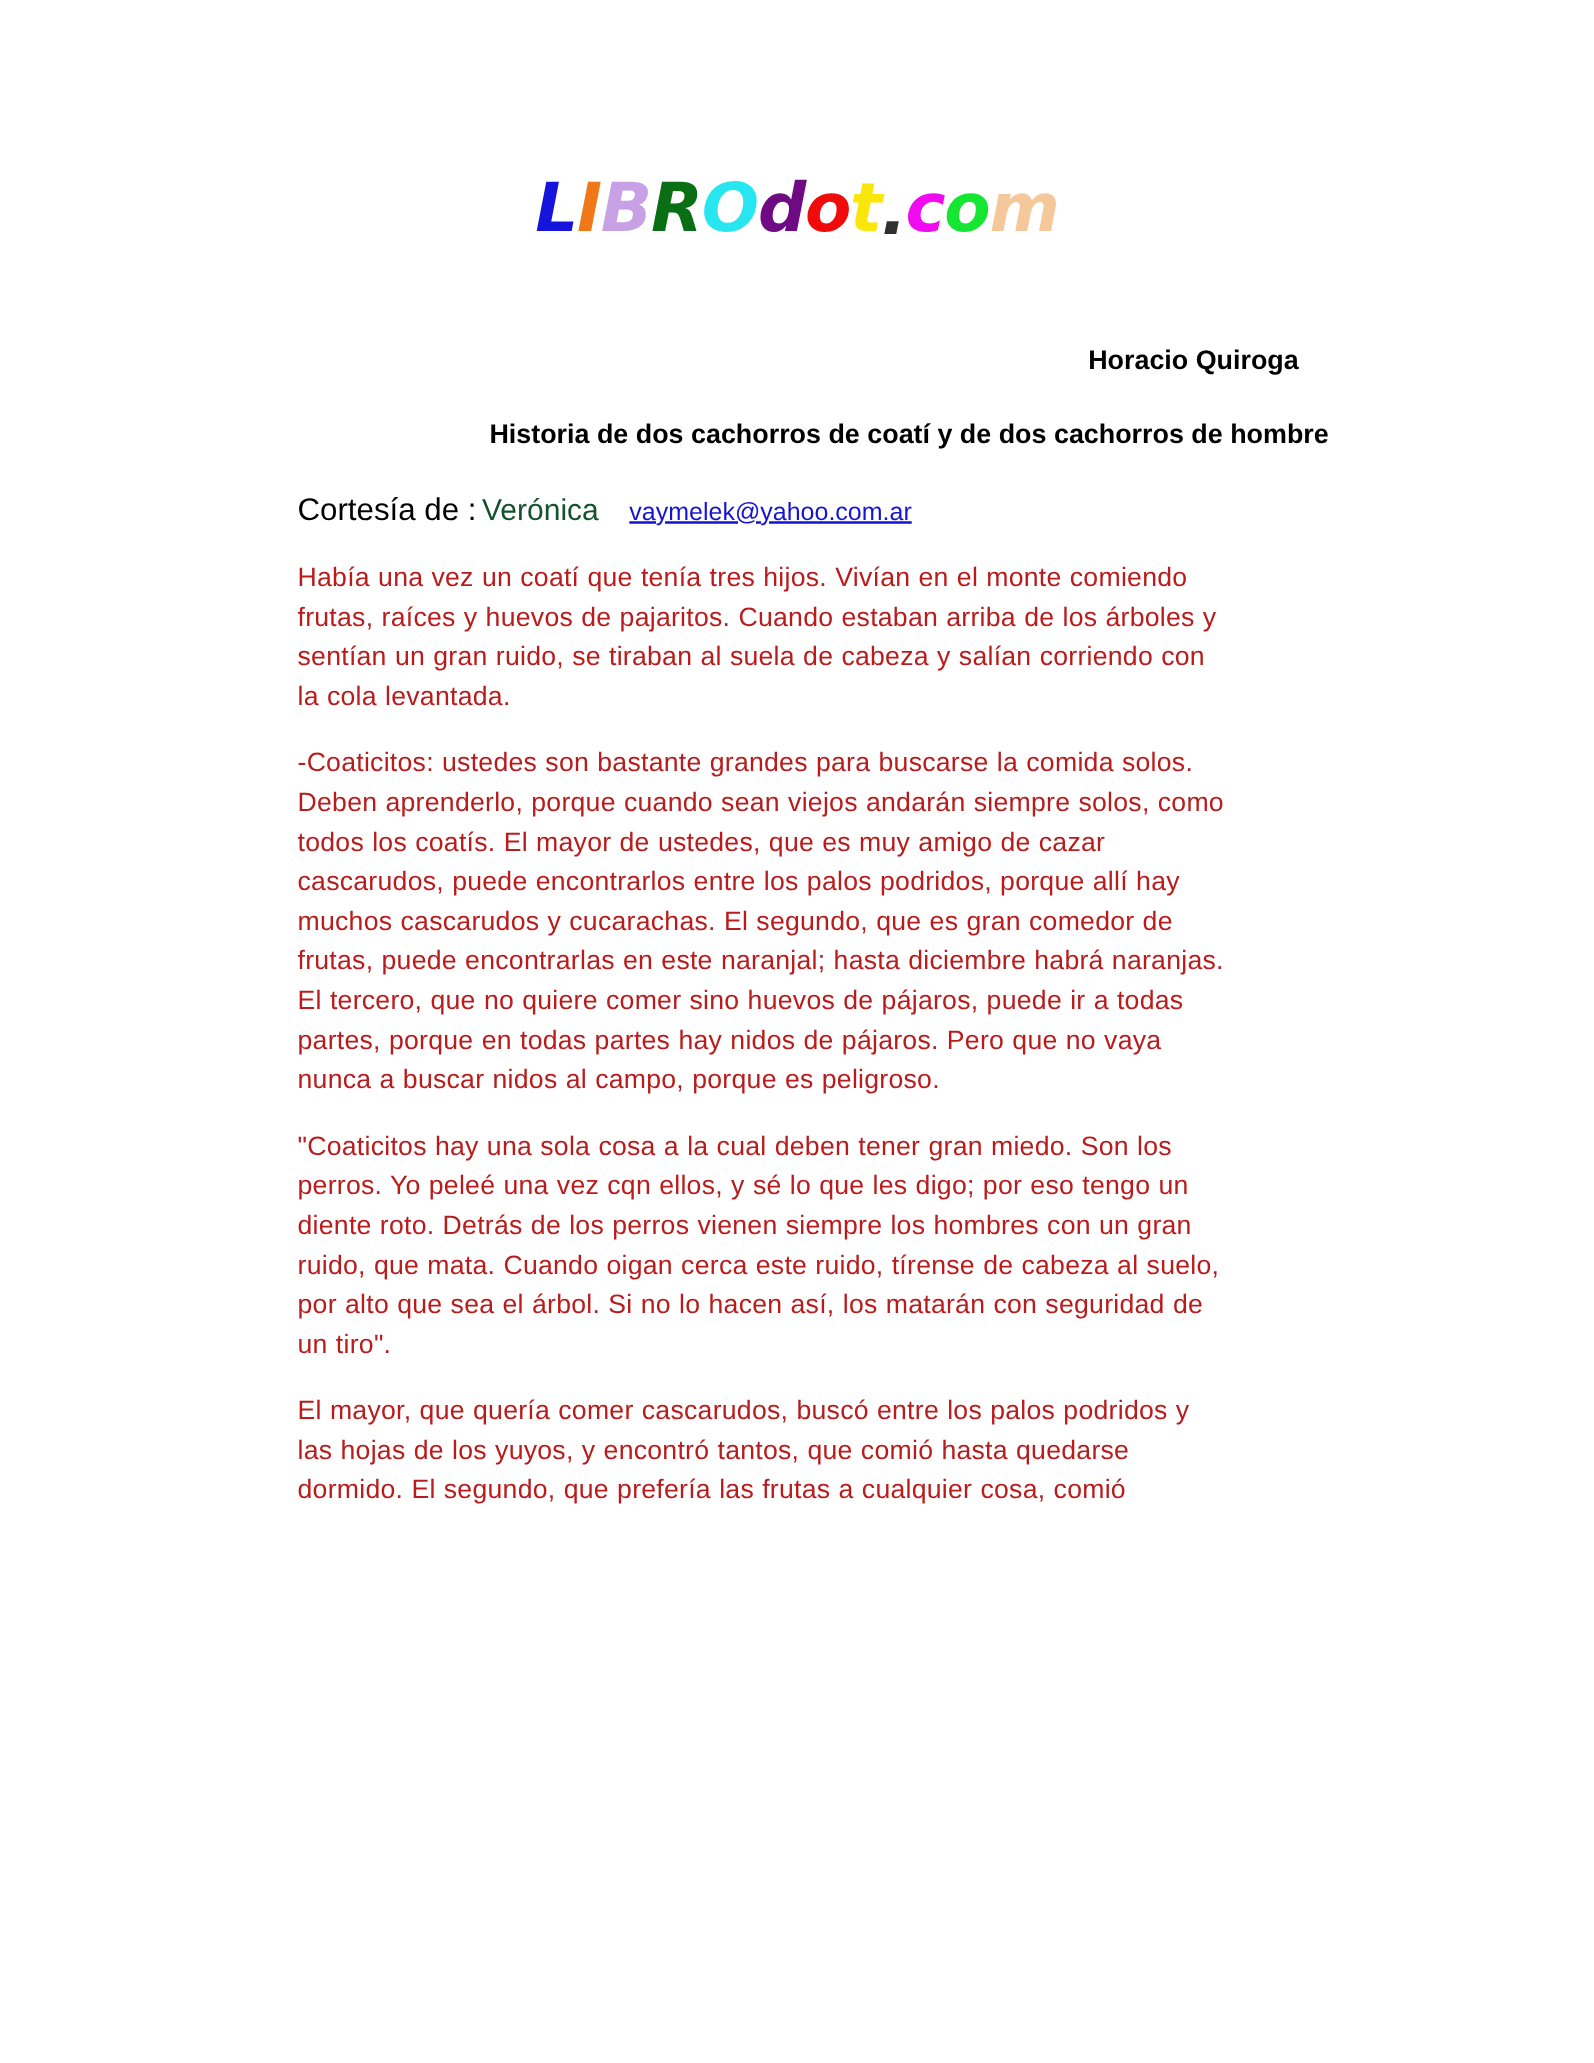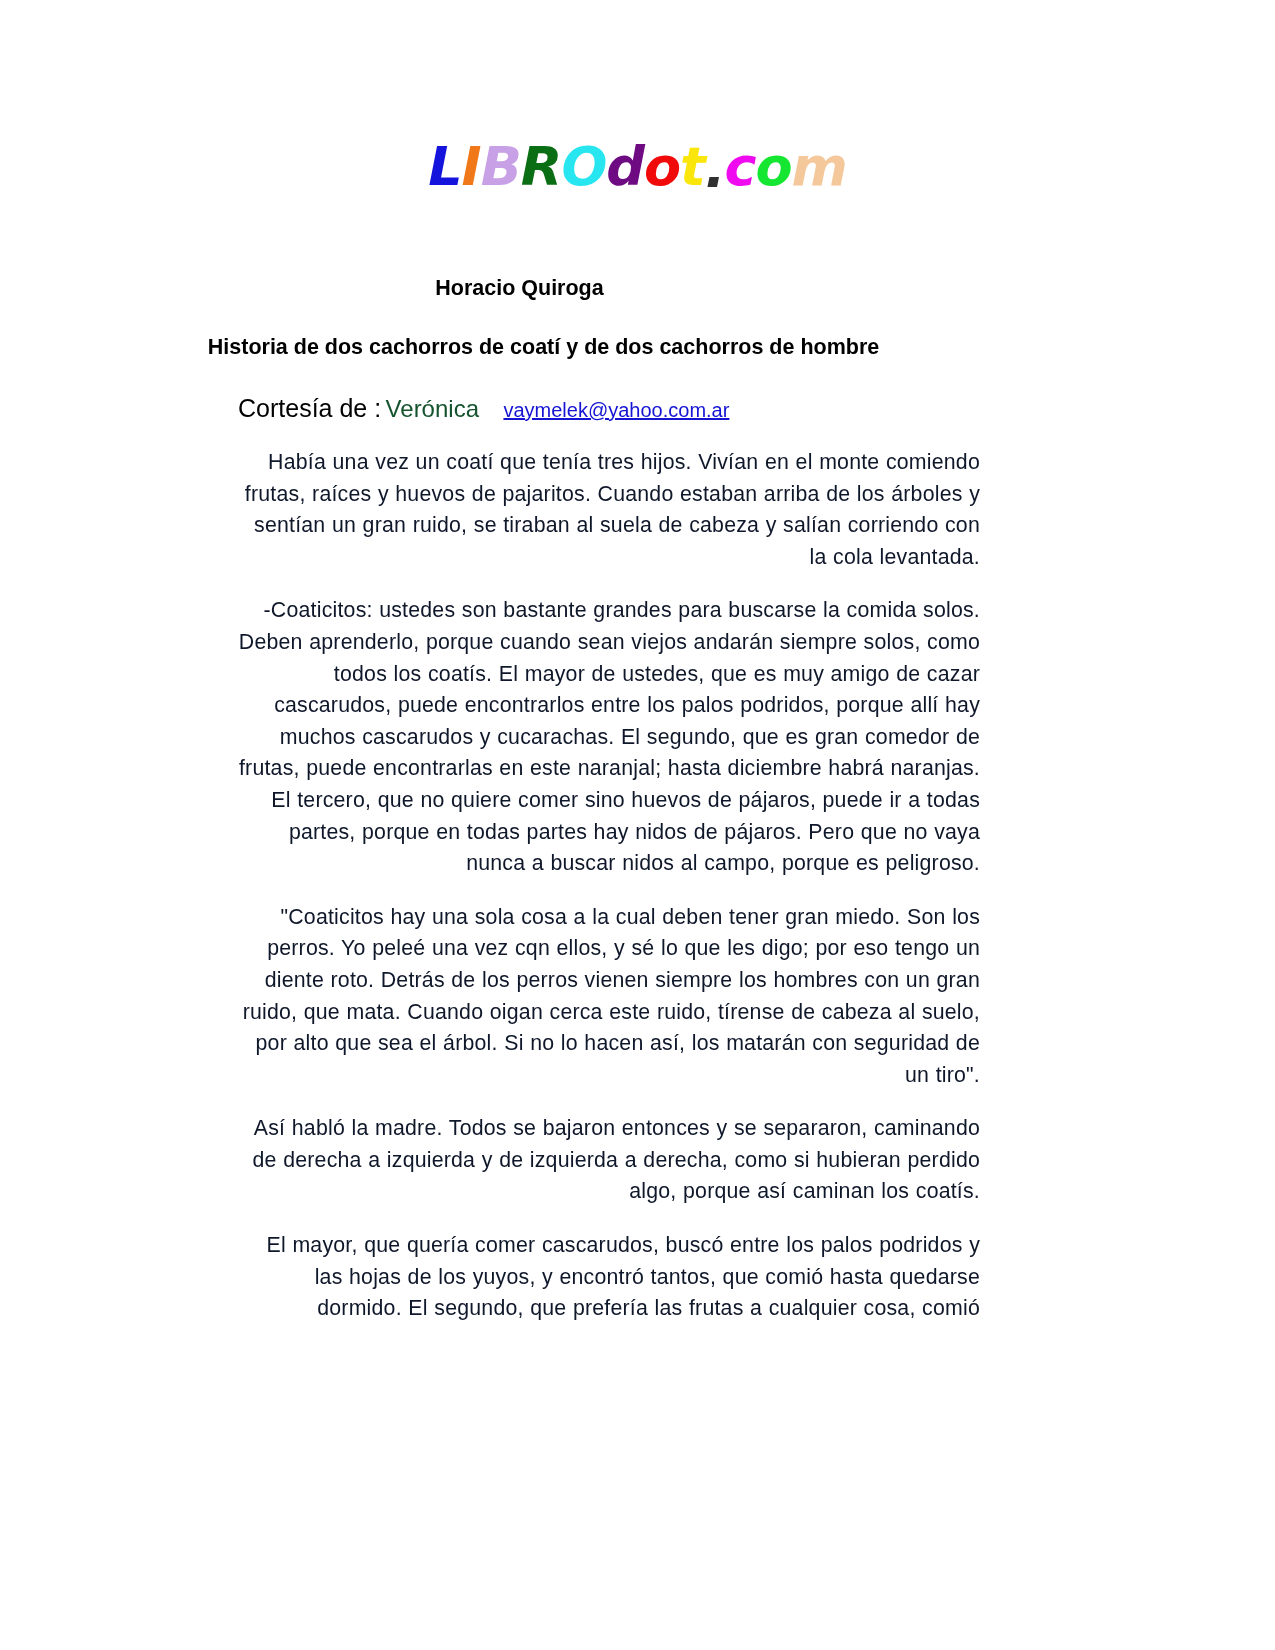--- a/index.html
+++ b/index.html
@@ -46,21 +46,21 @@
     font-size: 54px;
     position: relative;
     top: 2px;
   }
 
   
   .heading {
     position: absolute;
     left: 0;
     width: 1039px;
-    text-align: center;
+    text-align: right;
     font-family: "Liberation Sans Narrow", "Liberation Sans", sans-serif;
     font-weight: bold;
     font-size: 21.5px;
     color: #000;
     line-height: 1.2;
   }
   #author-line { top: 276px; }
   #title-line  { top: 335px; padding-left: 24px; }
 
   
@@ -95,23 +95,23 @@
   .body-col {
     position: absolute;
     left: 238px;
     top: 447px;
     width: 742px;
   }
   .para {
     font-family: "Liberation Sans Narrow", "Liberation Sans", sans-serif;
     font-size: 21.3px;
     line-height: 31.6px;
-    color: #0f172a;
+    color: #b91c1c;
     margin: 0 0 22px 0;
-    text-align: right;
+    text-align: left;
     letter-spacing: 0.01em;
     word-spacing: 0.02em;
   }
   .para:last-child { margin-bottom: 0; }
 </style>
 </head>
 <body>
 
 <div class="page">
 
@@ -126,17 +126,16 @@
   <div class="courtesy">
     <span class="c-label">Cortesía de :</span>
     <span class="c-name">Verónica</span>
     <span class="c-mail">vaymelek@yahoo.com.ar</span>
   </div>
 
   <div class="body-col" id="body-col">
       <p class="para">Había una vez un coatí que tenía tres hijos. Vivían en el monte comiendo frutas, raíces y huevos de pajaritos. Cuando estaban arriba de los árboles y sentían un gran ruido, se tiraban al suela de cabeza y salían corriendo con la cola levantada.</p>
       <p class="para">-Coaticitos: ustedes son bastante grandes para buscarse la comida solos. Deben aprenderlo, porque cuando sean viejos andarán siempre solos, como todos los coatís. El mayor de ustedes, que es muy amigo de cazar cascarudos, puede encontrarlos entre los palos podridos, porque allí hay muchos cascarudos y cucarachas. El segundo, que es gran comedor de frutas, puede encontrarlas en este naranjal; hasta diciembre habrá naranjas. El tercero, que no quiere comer sino huevos de pájaros, puede ir a todas partes, porque en todas partes hay nidos de pájaros. Pero que no vaya nunca a buscar nidos al campo, porque es peligroso.</p>
       <p class="para">"Coaticitos hay una sola cosa a la cual deben tener gran miedo. Son los perros. Yo peleé una vez cqn ellos, y sé lo que les digo; por eso tengo un diente roto. Detrás de los perros vienen siempre los hombres con un gran ruido, que mata. Cuando oigan cerca este ruido, tírense de cabeza al suelo, por alto que sea el árbol. Si no lo hacen así, los matarán con seguridad de un tiro".</p>
-      <p class="para">Así habló la madre. Todos se bajaron entonces y se separaron, caminando de derecha a izquierda y de izquierda a derecha, como si hubieran perdido algo, porque así caminan los coatís.</p>
       <p class="para">El mayor, que quería comer cascarudos, buscó entre los palos podridos y las hojas de los yuyos, y encontró tantos, que comió hasta quedarse dormido. El segundo, que prefería las frutas a cualquier cosa, comió</p>
     </div>
 
 </div>
 
 </body></html>

